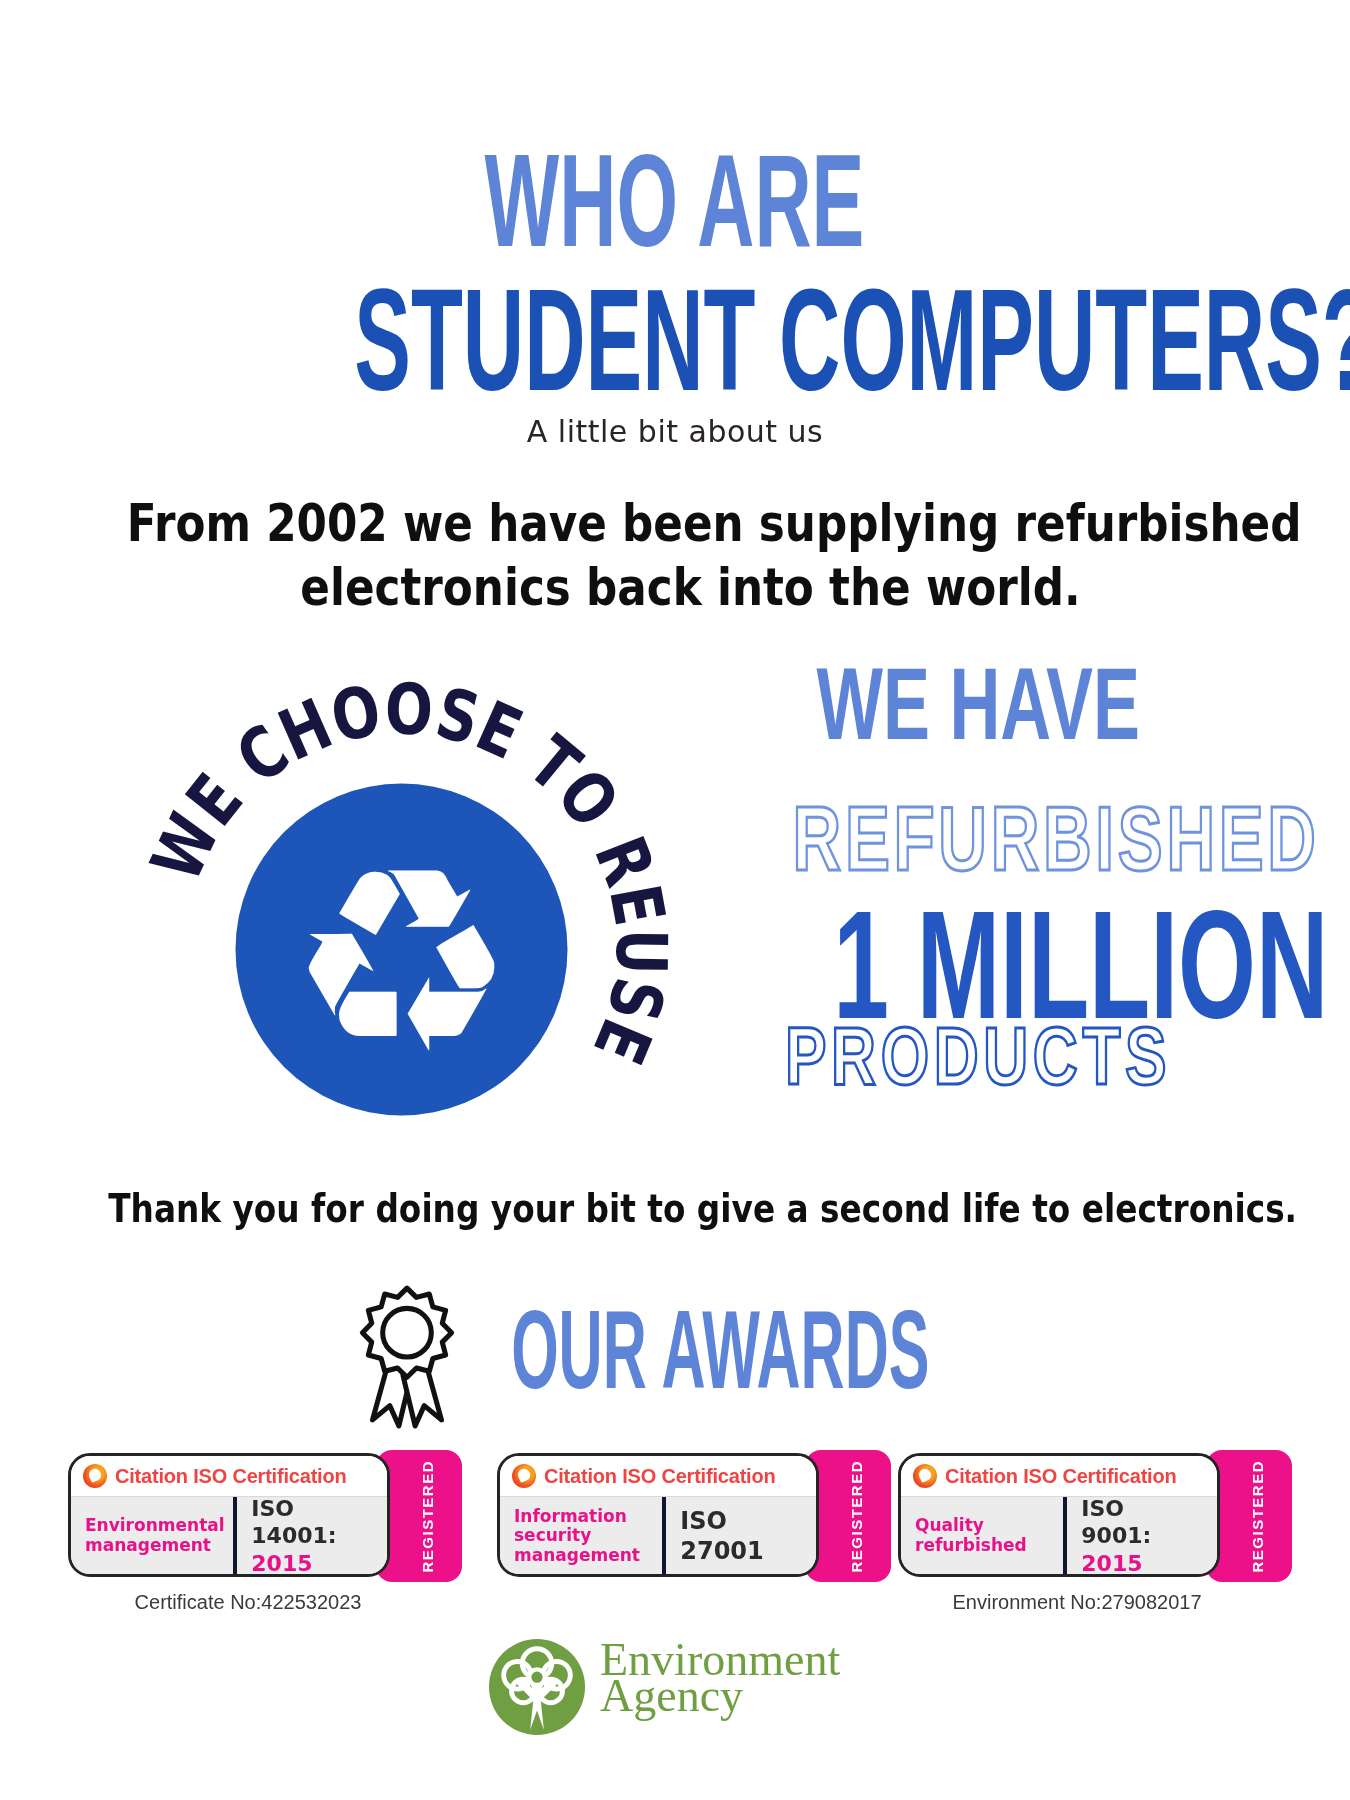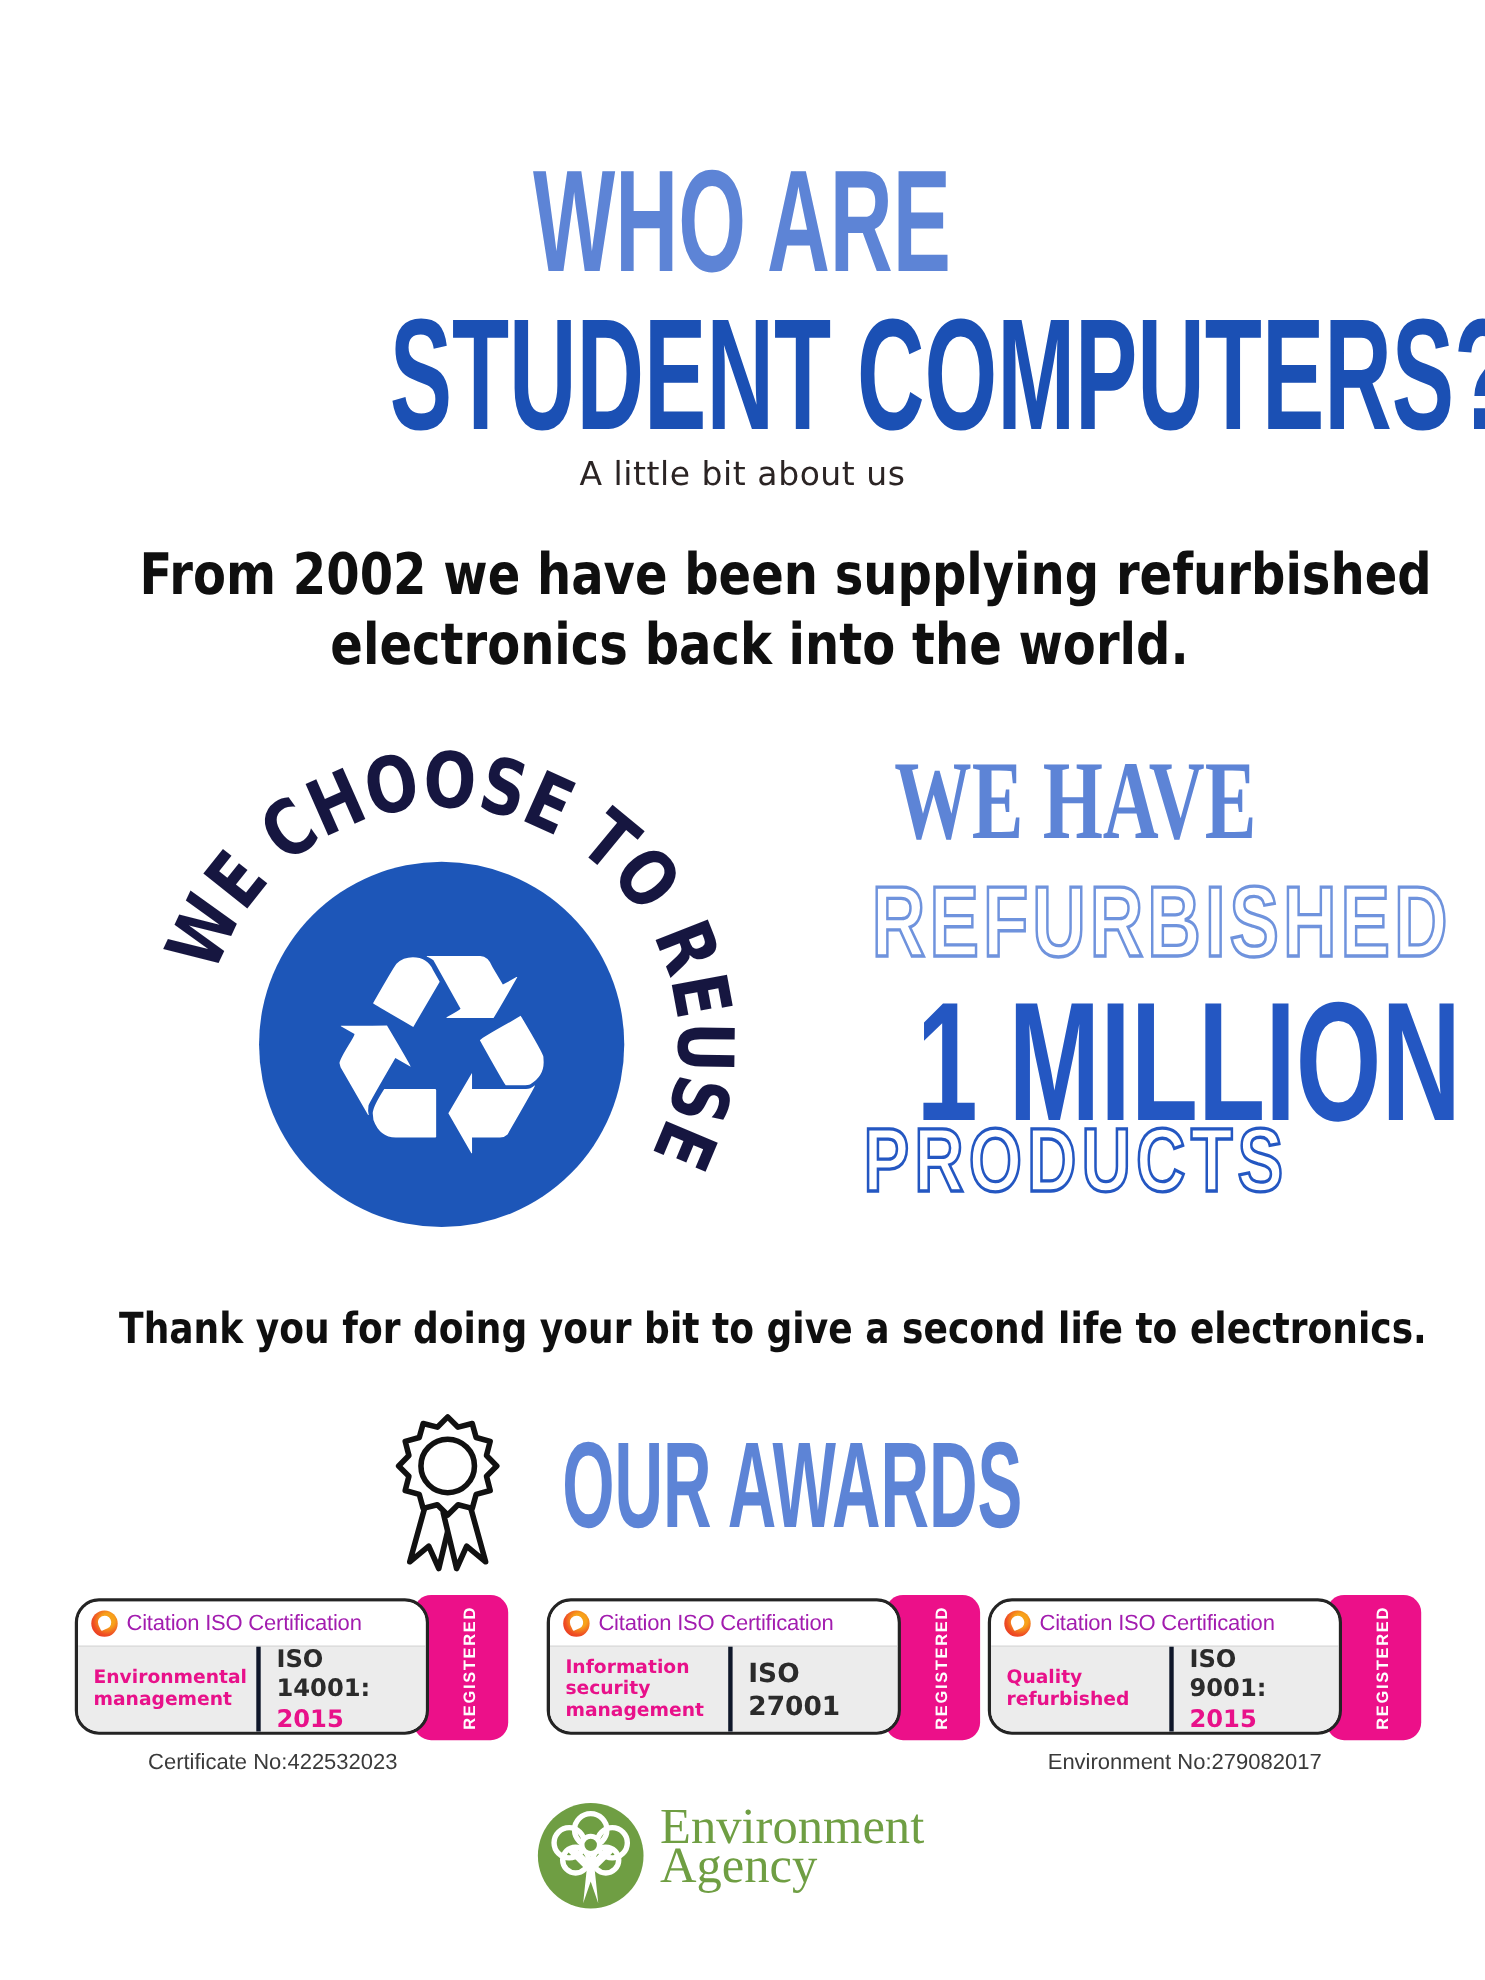--- a/index.html
+++ b/index.html
@@ -20,21 +20,21 @@
          font-family:"DejaVu Sans",sans-serif;font-weight:700;color:#0f0f0f;
          font-size:52px;line-height:64px;}
   .intro .sq{--sx:0.84;white-space:nowrap;}
 
   
   .emblem{position:absolute;left:120px;top:665px;width:580px;height:460px;}
 
   
   .stat{position:absolute;left:700px;width:556px;text-align:center;line-height:1;
         font-weight:700;white-space:nowrap;font-family:"Liberation Sans",sans-serif;}
-  .we-have{top:678px;font-size:102px;color:#5d84d6;font-family:Liberation Serif, serif;}
+  .we-have{top:653px;font-size:102px;color:#5d84d6;}
   .we-have .sq{--sx:0.69;}
   .refurb{top:793px;font-size:91px;color:#ffffff;-webkit-text-stroke:3px #6f93dd;letter-spacing:5px;}
   .refurb .sq{--sx:0.74;}
   .million{top:888px;font-size:154px;color:#2457c2;}
   .million .sq{--sx:0.65;}
   .products{top:1015px;font-size:82px;color:#ffffff;-webkit-text-stroke:3px #2457c2;letter-spacing:6px;}
   .products .sq{--sx:0.76;}
 
   .thanks{position:absolute;top:1186px;left:-5px;width:1350px;text-align:center;
           font-family:"DejaVu Sans",sans-serif;font-weight:700;font-size:39px;color:#0f0f0f;}
@@ -52,21 +52,21 @@
            padding-left:16px;box-sizing:border-box;}
   .iso-tab span{writing-mode:vertical-rl;transform:rotate(180deg);color:#ffffff;font-weight:700;
                 font-size:15px;letter-spacing:1.5px;font-family:"Liberation Sans",sans-serif;}
   .iso-card{position:absolute;left:0;top:3px;width:322px;height:124px;background:#ffffff;
             border:3px solid #242424;border-radius:22px;box-sizing:border-box;overflow:hidden;}
   .iso-top{height:40px;display:flex;align-items:center;gap:8px;padding:0 12px;background:#ffffff;}
   .cit-logo{width:24px;height:24px;border-radius:50%;flex:0 0 auto;position:relative;
             background:radial-gradient(circle at 62% 38%,#f7a21b 0 30%,#ef4f23 62%,#e52420 100%);}
   .cit-logo::after{content:"";position:absolute;left:24%;top:22%;width:48%;height:48%;
                    background:#ffffff;border-radius:50% 50% 50% 10%;transform:rotate(-25deg);}
-  .iso-brand{font-weight:400;font-size:20px;color:#a21caf;letter-spacing:-0.2px;}
+  .iso-brand{font-weight:700;font-size:20px;color:#ef4444;letter-spacing:-0.2px;}
   .iso-body{display:flex;height:78px;background:#ececec;border-top:1px solid #d8d8d8;}
   .iso-cat{flex:1.08;display:flex;align-items:center;padding:4px 6px 4px 14px;color:#e8118a;
            font-family:"DejaVu Sans",sans-serif;font-weight:700;font-size:17px;line-height:1.15;
            border-right:4px solid #0f172a;}
   .iso-num{flex:1;display:flex;flex-direction:column;justify-content:center;padding:4px 4px 4px 14px;
            font-family:"DejaVu Sans",sans-serif;font-weight:700;font-size:22px;color:#2b2b2b;
            line-height:1.25;}
   .iso-num .yr{color:#e8118a;}
   .iso-single .iso-num{font-size:24px;}
 

